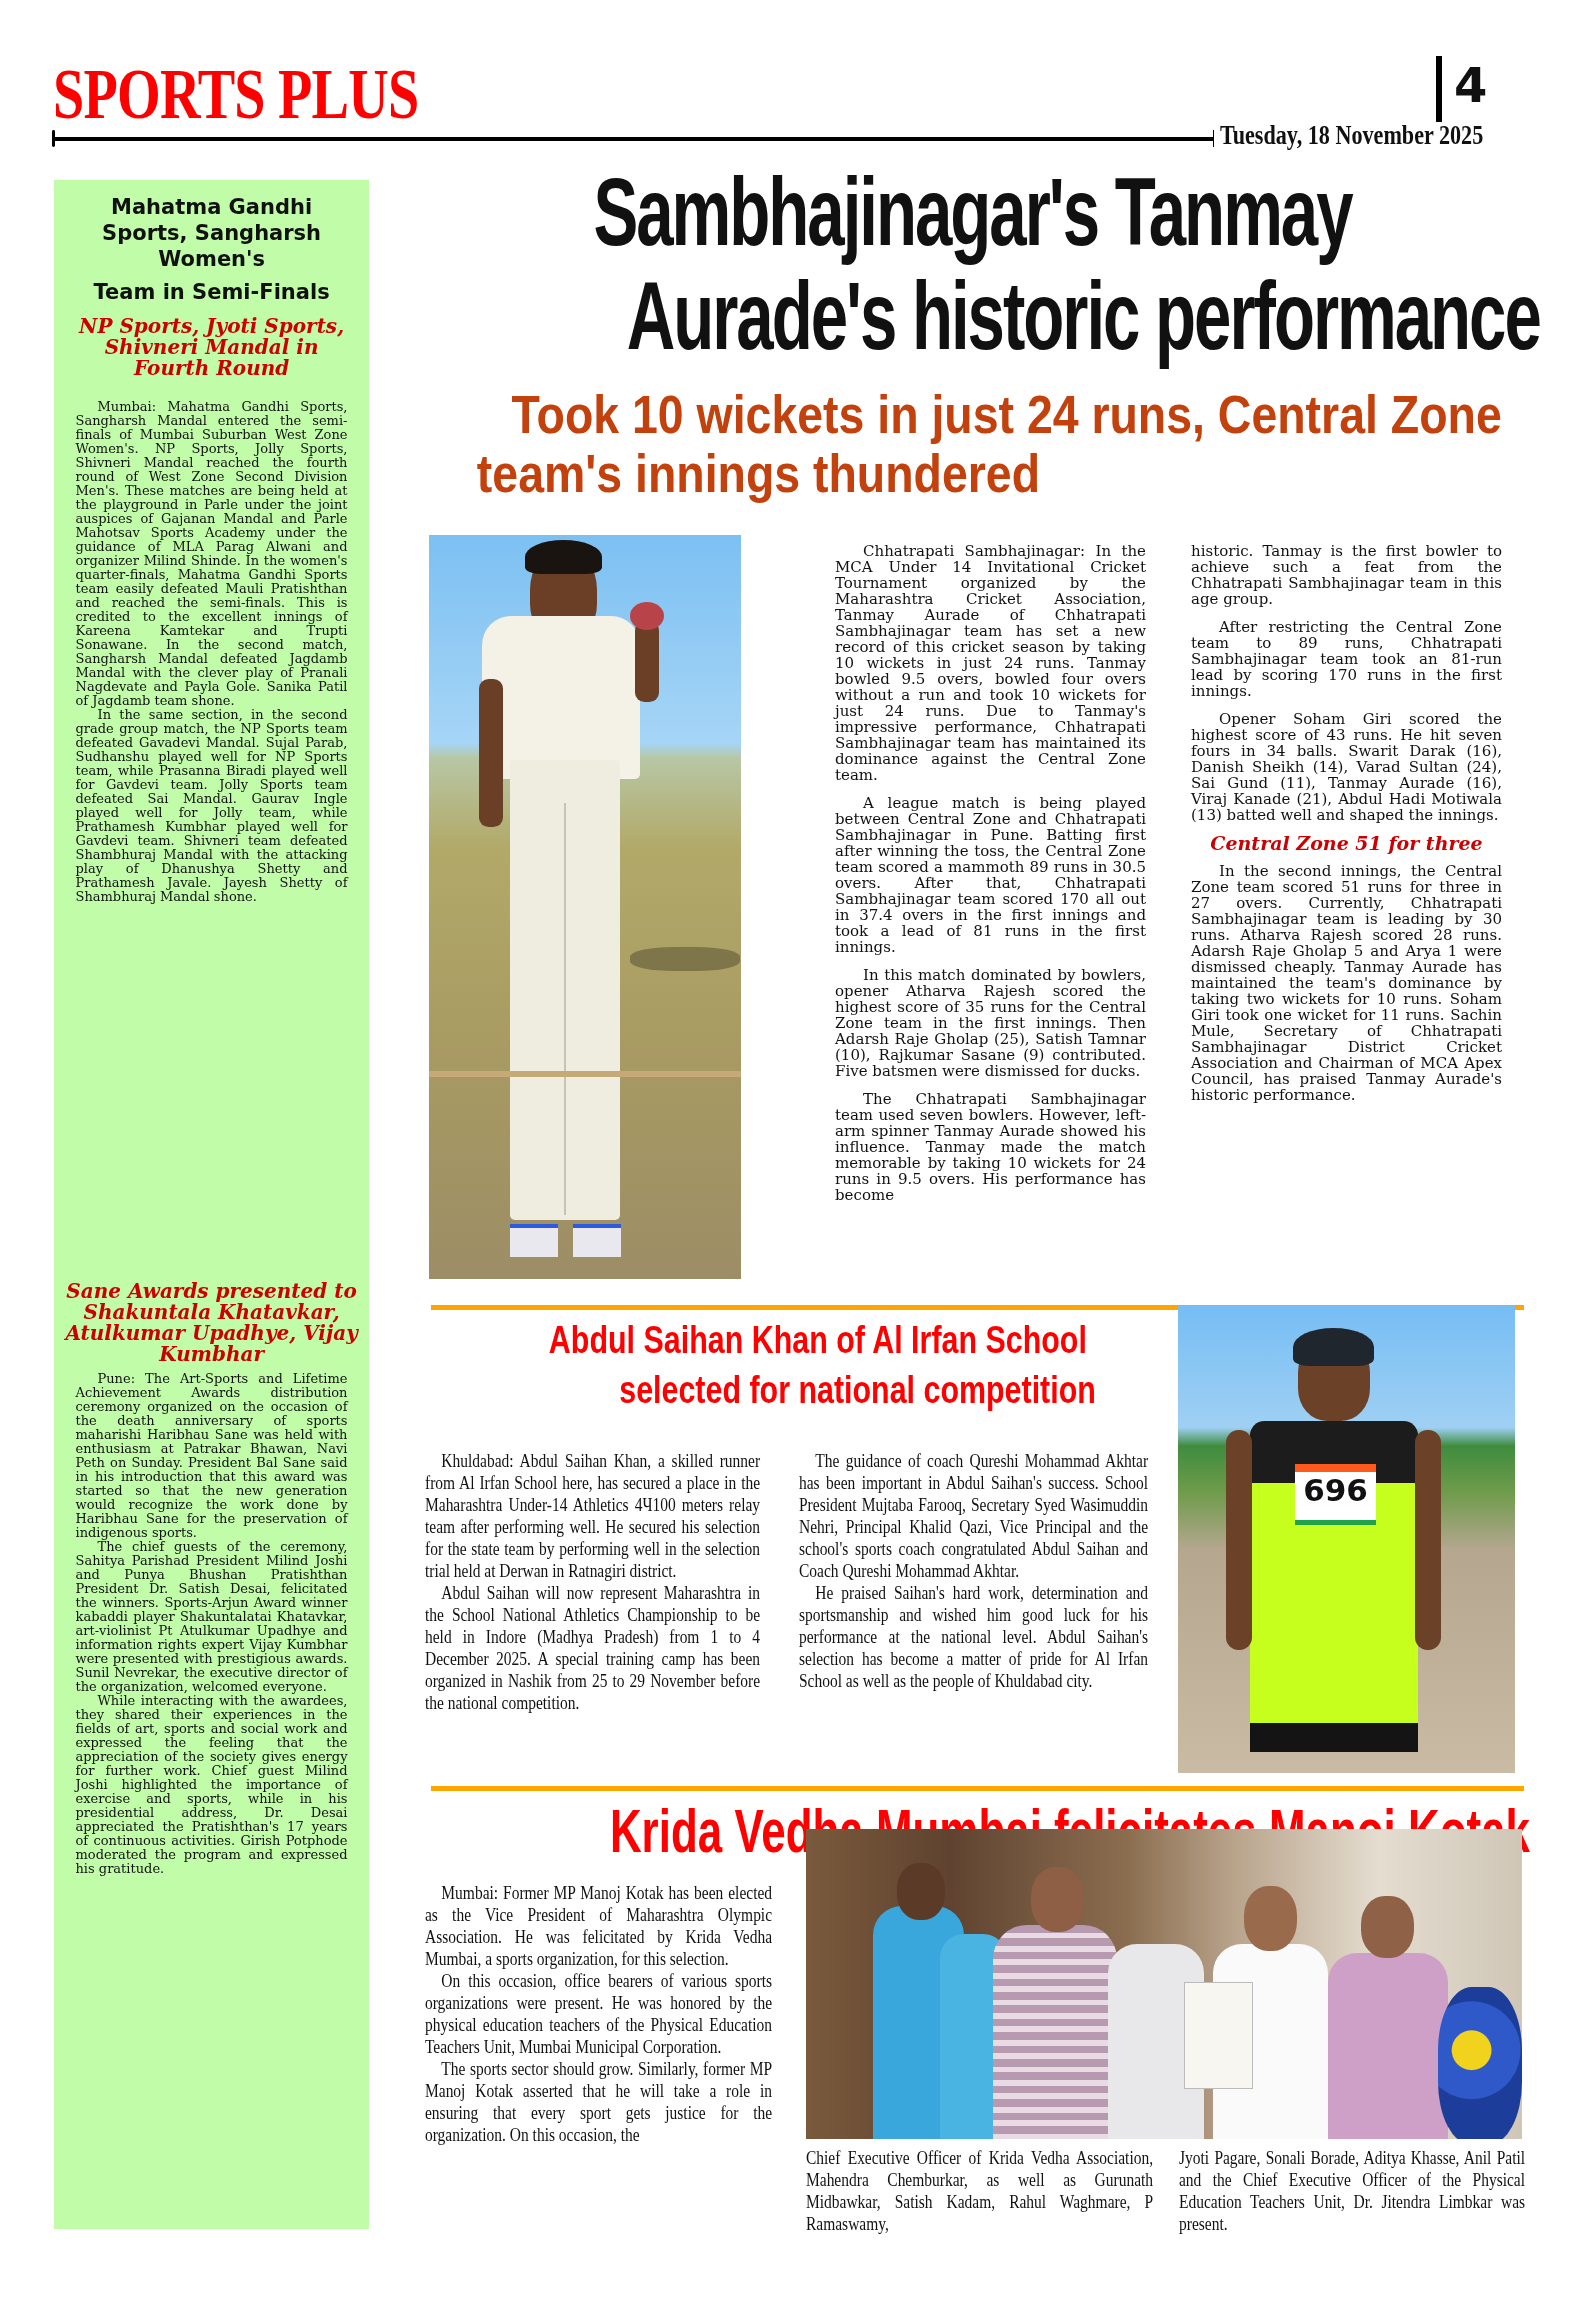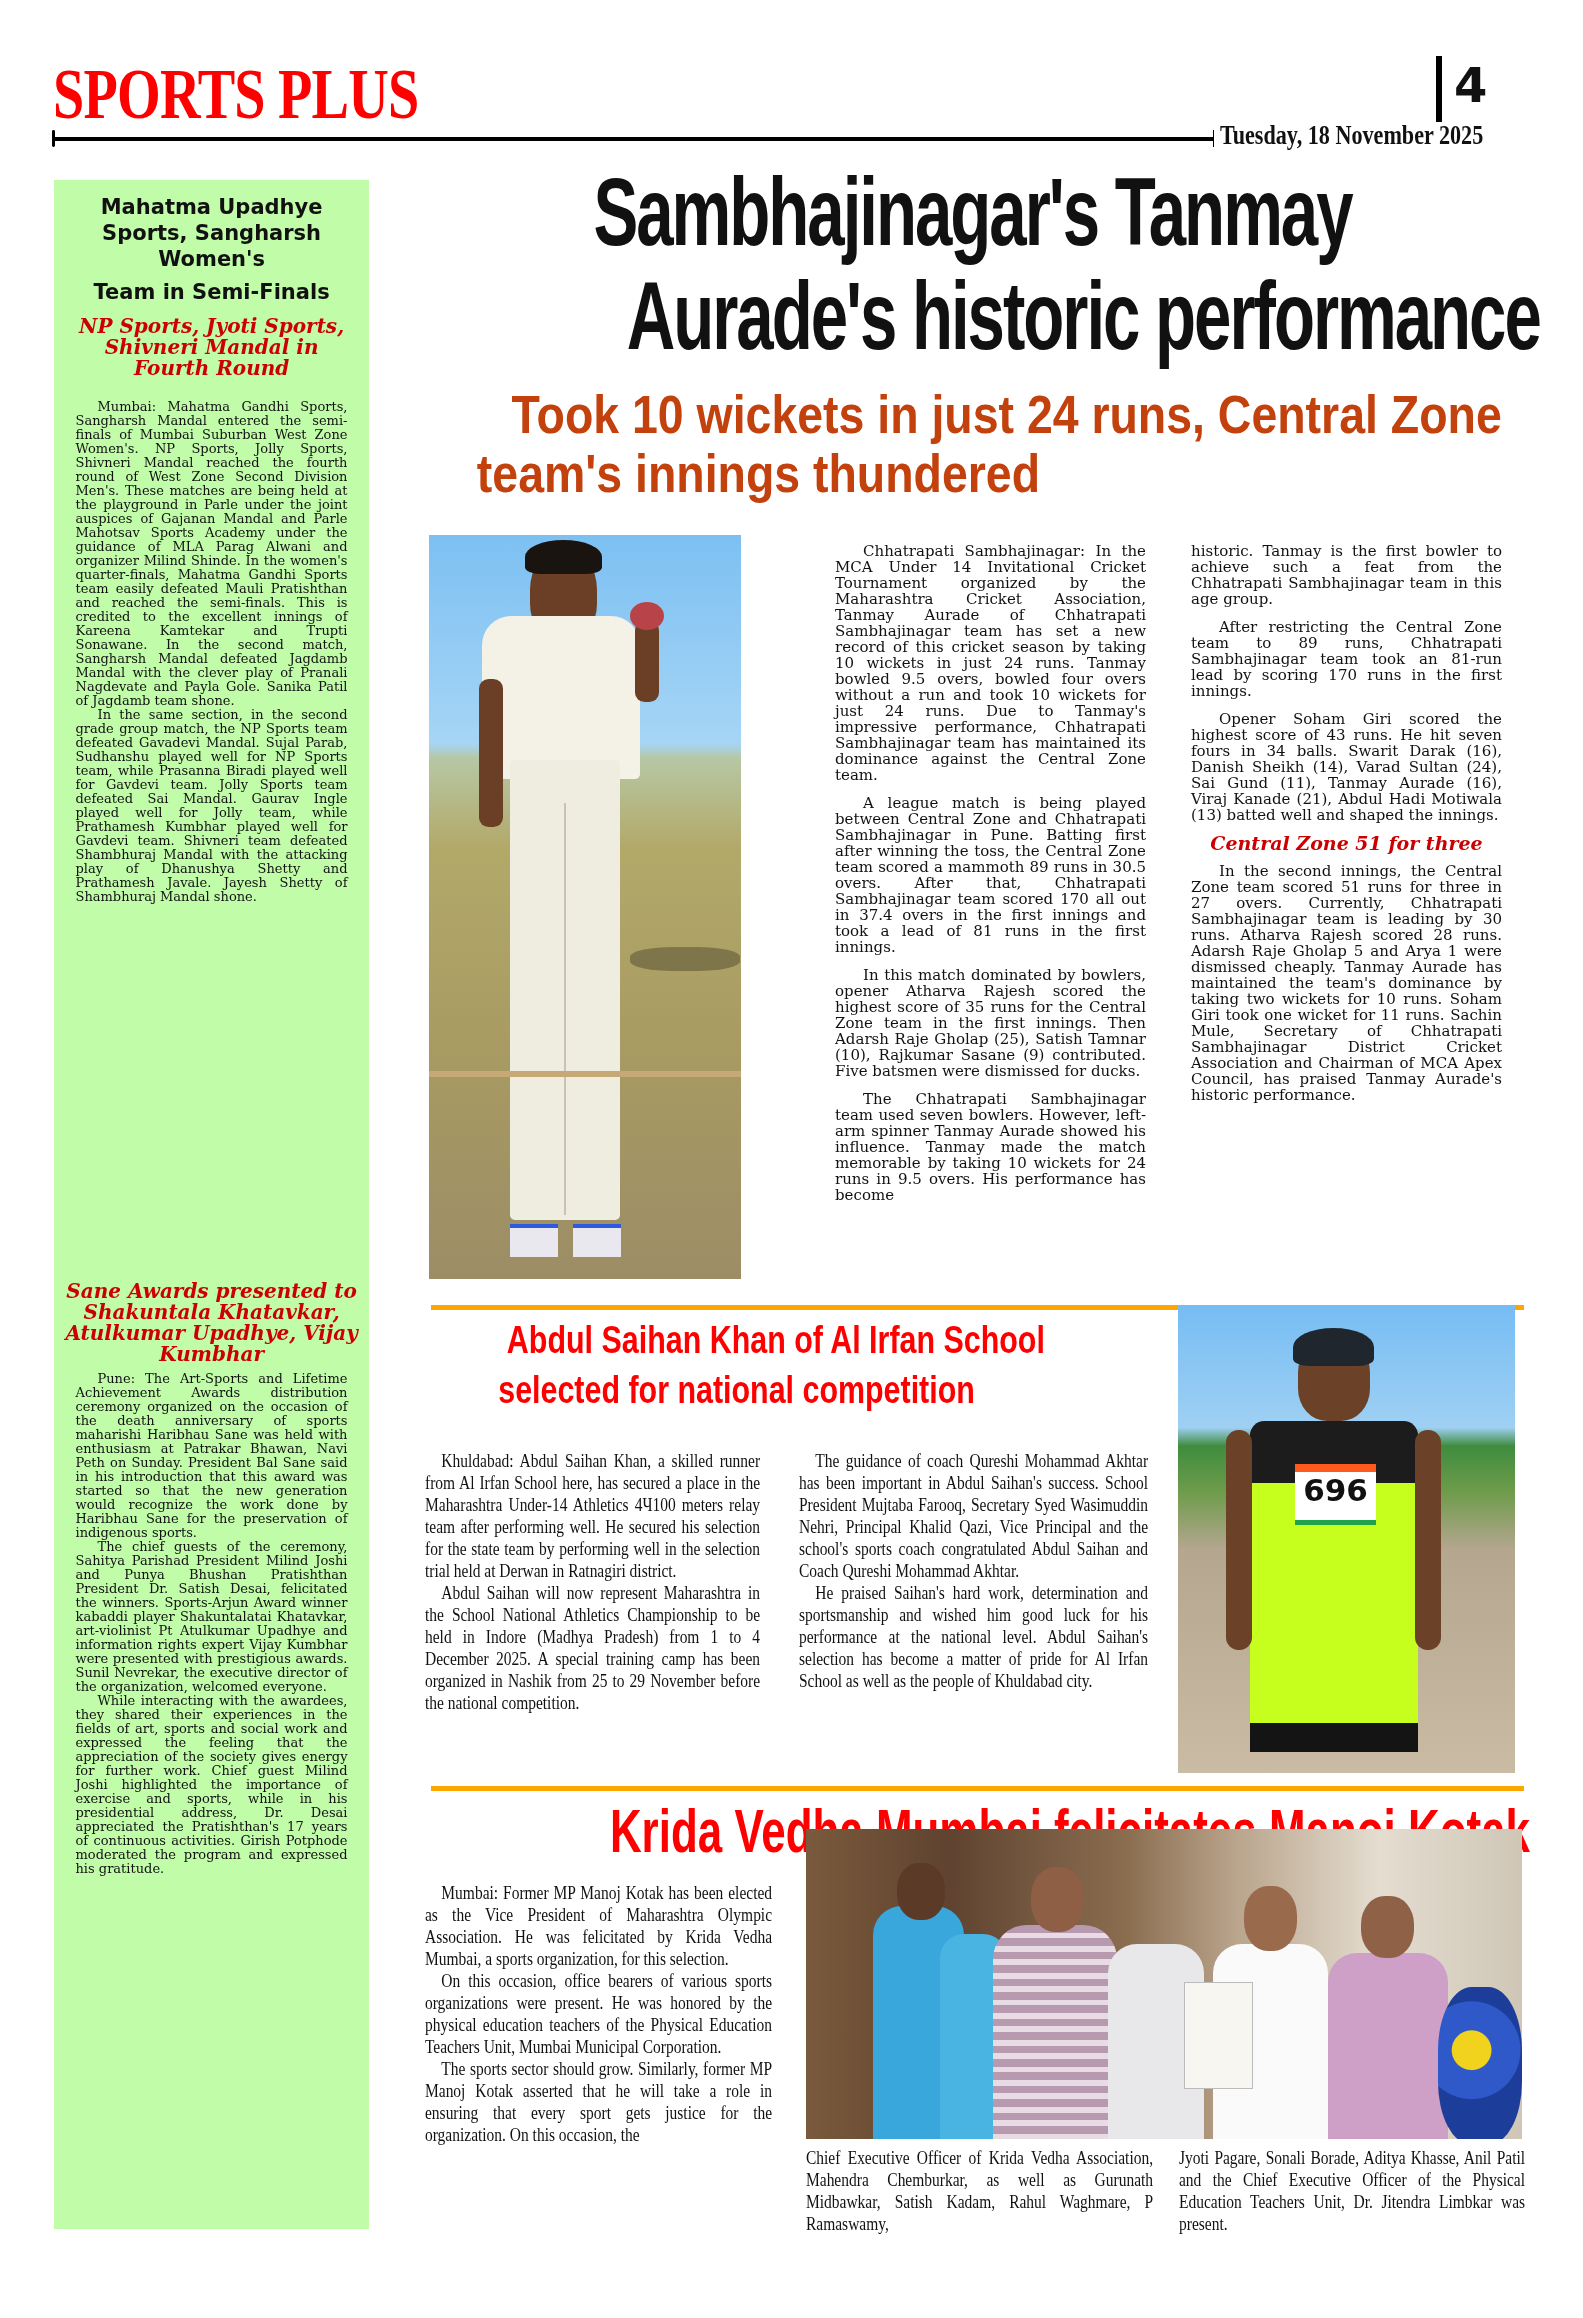--- a/index.html
+++ b/index.html
@@ -40,21 +40,21 @@
 
   
   .col { font-family:"DejaVu Serif", serif; font-size:15px; line-height:16px; text-align:justify; }
   .col p { margin:12px; text-indent:28px; }
   .col-a { left:823px; top:531px; width:335px; }
   .col-b { left:1179px; top:531px; width:335px; }
   .crosshead { color:#cc0000; font-style:italic; font-weight:700; font-size:19px; text-align:center; text-indent:0 !important; margin:3.8px 0 10.5px !important; }
 
   .rule-orange { height:4.8px; background:#ffa500; }
 
-  .red-h { color:#ff0000; font-family:"Liberation Sans", sans-serif; font-weight:700; text-align:left; }
+  .red-h { color:#ff0000; font-family:"Liberation Sans", sans-serif; font-weight:700; text-align:right; }
   .red-h span { display:inline-block; white-space:nowrap; }
   .abdul-h { left:431px; top:1315px; width:732px; font-size:39px; line-height:50px; }
   .abdul-h span { transform:scaleX(0.78); }
   .krida-h { left:431px; top:1795px; width:1092px; font-size:61px; line-height:72px; }
   .krida-h span { transform:scaleX(0.72); transform-origin:center top; }
 
   .cond { font-family:"Liberation Serif", serif; font-size:18px; line-height:22px; text-align:justify; }
   .cond p { margin:0; text-indent:19px; }
   .cond .inner { transform:scaleX(0.86); transform-origin:left top; width:116.3%; }
   .ab-1 { left:425px; top:1450px; width:335px; }
@@ -71,21 +71,21 @@
 <body>
 
 <div class="abs masthead">SPORTS PLUS</div>
 <div class="abs head-rule"></div>
 <div class="abs page-bar"></div>
 <div class="abs page-num">4</div>
 <div class="abs date">Tuesday, 18 November 2025</div>
 
 <div class="abs sidebar">
   <div class="sb-title">
-    <span style="display:block">Mahatma Upadhye</span>
+    <span style="display:block">Mahatma Gandhi</span>
     <span style="display:block">Sports, Sangharsh</span>
     <span style="display:block">Women's</span>
     <span class="l4">Team in Semi-Finals</span>
   </div>
   <div class="sb-sub" style="top:136px;">NP Sports, Jyoti Sports, Shivneri Mandal in Fourth Round</div>
   <div class="sb-body" style="top:220px;">
     <p>Mumbai: Mahatma Gandhi Sports, Sangharsh Mandal entered the semi-finals of Mumbai Suburban West Zone Women's. NP Sports, Jolly Sports, Shivneri Mandal reached the fourth round of West Zone Second Division Men's. These matches are being held at the playground in Parle under the joint auspices of Gajanan Mandal and Parle Mahotsav Sports Academy under the guidance of MLA Parag Alwani and organizer Milind Shinde. In the women's quarter-finals, Mahatma Gandhi Sports team easily defeated Mauli Pratishthan and reached the semi-finals. This is credited to the excellent innings of Kareena Kamtekar and Trupti Sonawane. In the second match, Sangharsh Mandal defeated Jagdamb Mandal with the clever play of Pranali Nagdevate and Payla Gole. Sanika Patil of Jagdamb team shone.</p>
     <p>In the same section, in the second grade group match, the NP Sports team defeated Gavadevi Mandal. Sujal Parab, Sudhanshu played well for NP Sports team, while Prasanna Biradi played well for Gavdevi team. Jolly Sports team defeated Sai Mandal. Gaurav Ingle played well for Jolly team, while Prathamesh Kumbhar played well for Gavdevi team. Shivneri team defeated Shambhuraj Mandal with the attacking play of Dhanushya Shetty and Prathamesh Javale. Jayesh Shetty of Shambhuraj Mandal shone.</p>
   </div>
   <div class="sb-sub" style="top:1101px;">Sane Awards presented to Shakuntala Khatavkar, Atulkumar Upadhye, Vijay Kumbhar</div>

